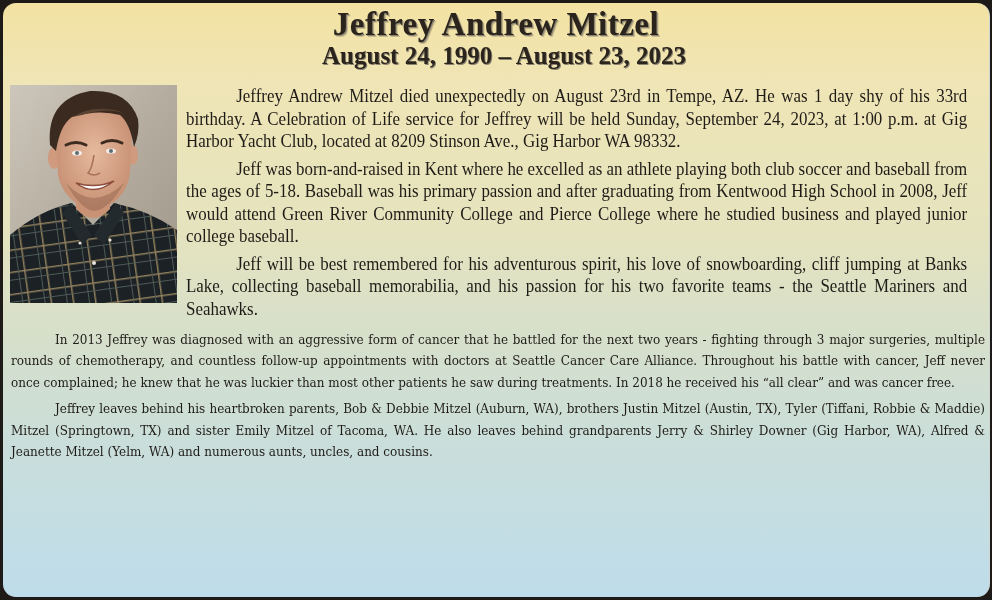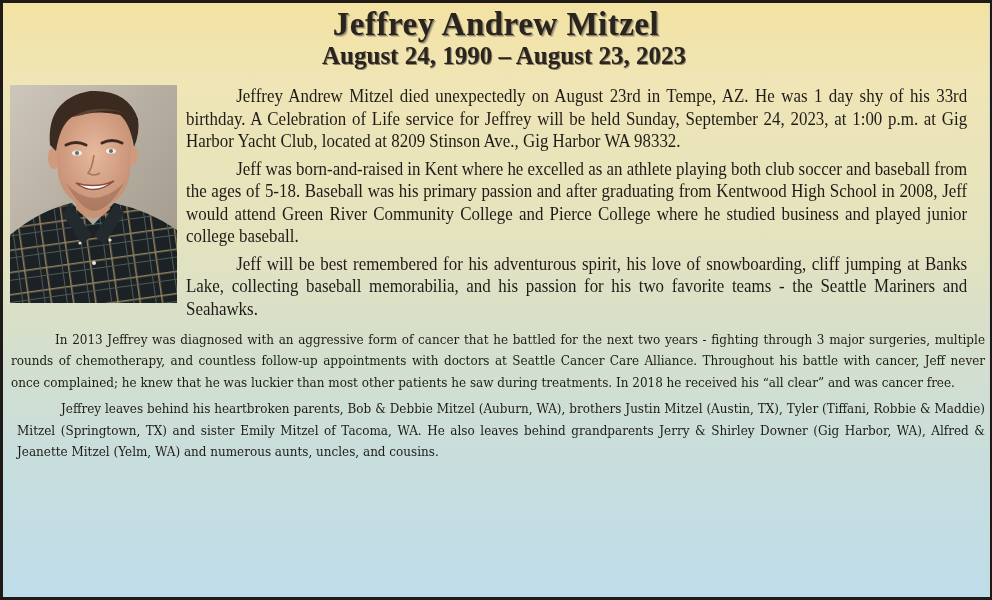--- a/index.html
+++ b/index.html
@@ -16,20 +16,21 @@
       linear-gradient(180deg,
         #f3e2a2 0%,
         #efe5b6 14%,
         #e4e3bf 40%,
         #d5dfcc 58%,
         #c9dedb 75%,
         #bedcea 100%);
     box-sizing: border-box;
     border-right: 1px solid #cfd8d4;
     overflow: hidden;
+    border-radius: 13px;
   }
   .title {
     position: absolute; left: 0; right: 0; top: 3px;
     text-align: center;
     font-family: "Liberation Serif", "DejaVu Serif", serif;
     font-weight: bold;
     font-size: 33px;
     letter-spacing: 0.5px;
     color: #2a241d;
     text-shadow: 1px 1px 0 #8a8372, 2px 2px 0 rgba(120,110,90,0.35);
@@ -73,21 +74,21 @@
   .condensed p { margin-bottom: 5px; text-indent: 54px; }
   .wide {
     position: absolute;
     left: 8px; top: 327px;
     width: 974px;
     font-family: "DejaVu Serif", "Liberation Serif", serif;
     font-size: 12px;
     line-height: 21.4px;
   }
   .wide p { margin-bottom: 5px; text-indent: 44px; }
-  .wide p:last-child { margin-bottom: 0; margin-left: 6px; }
+  .wide p:last-child { margin-bottom: 0; }
 </style>
 </head>
 <body>
 
 <div class="frame">
 
   <div class="title">Jeffrey Andrew Mitzel</div>
   <div class="dates">August 24, 1990 – August 23, 2023</div>
 
   <div class="photo">

